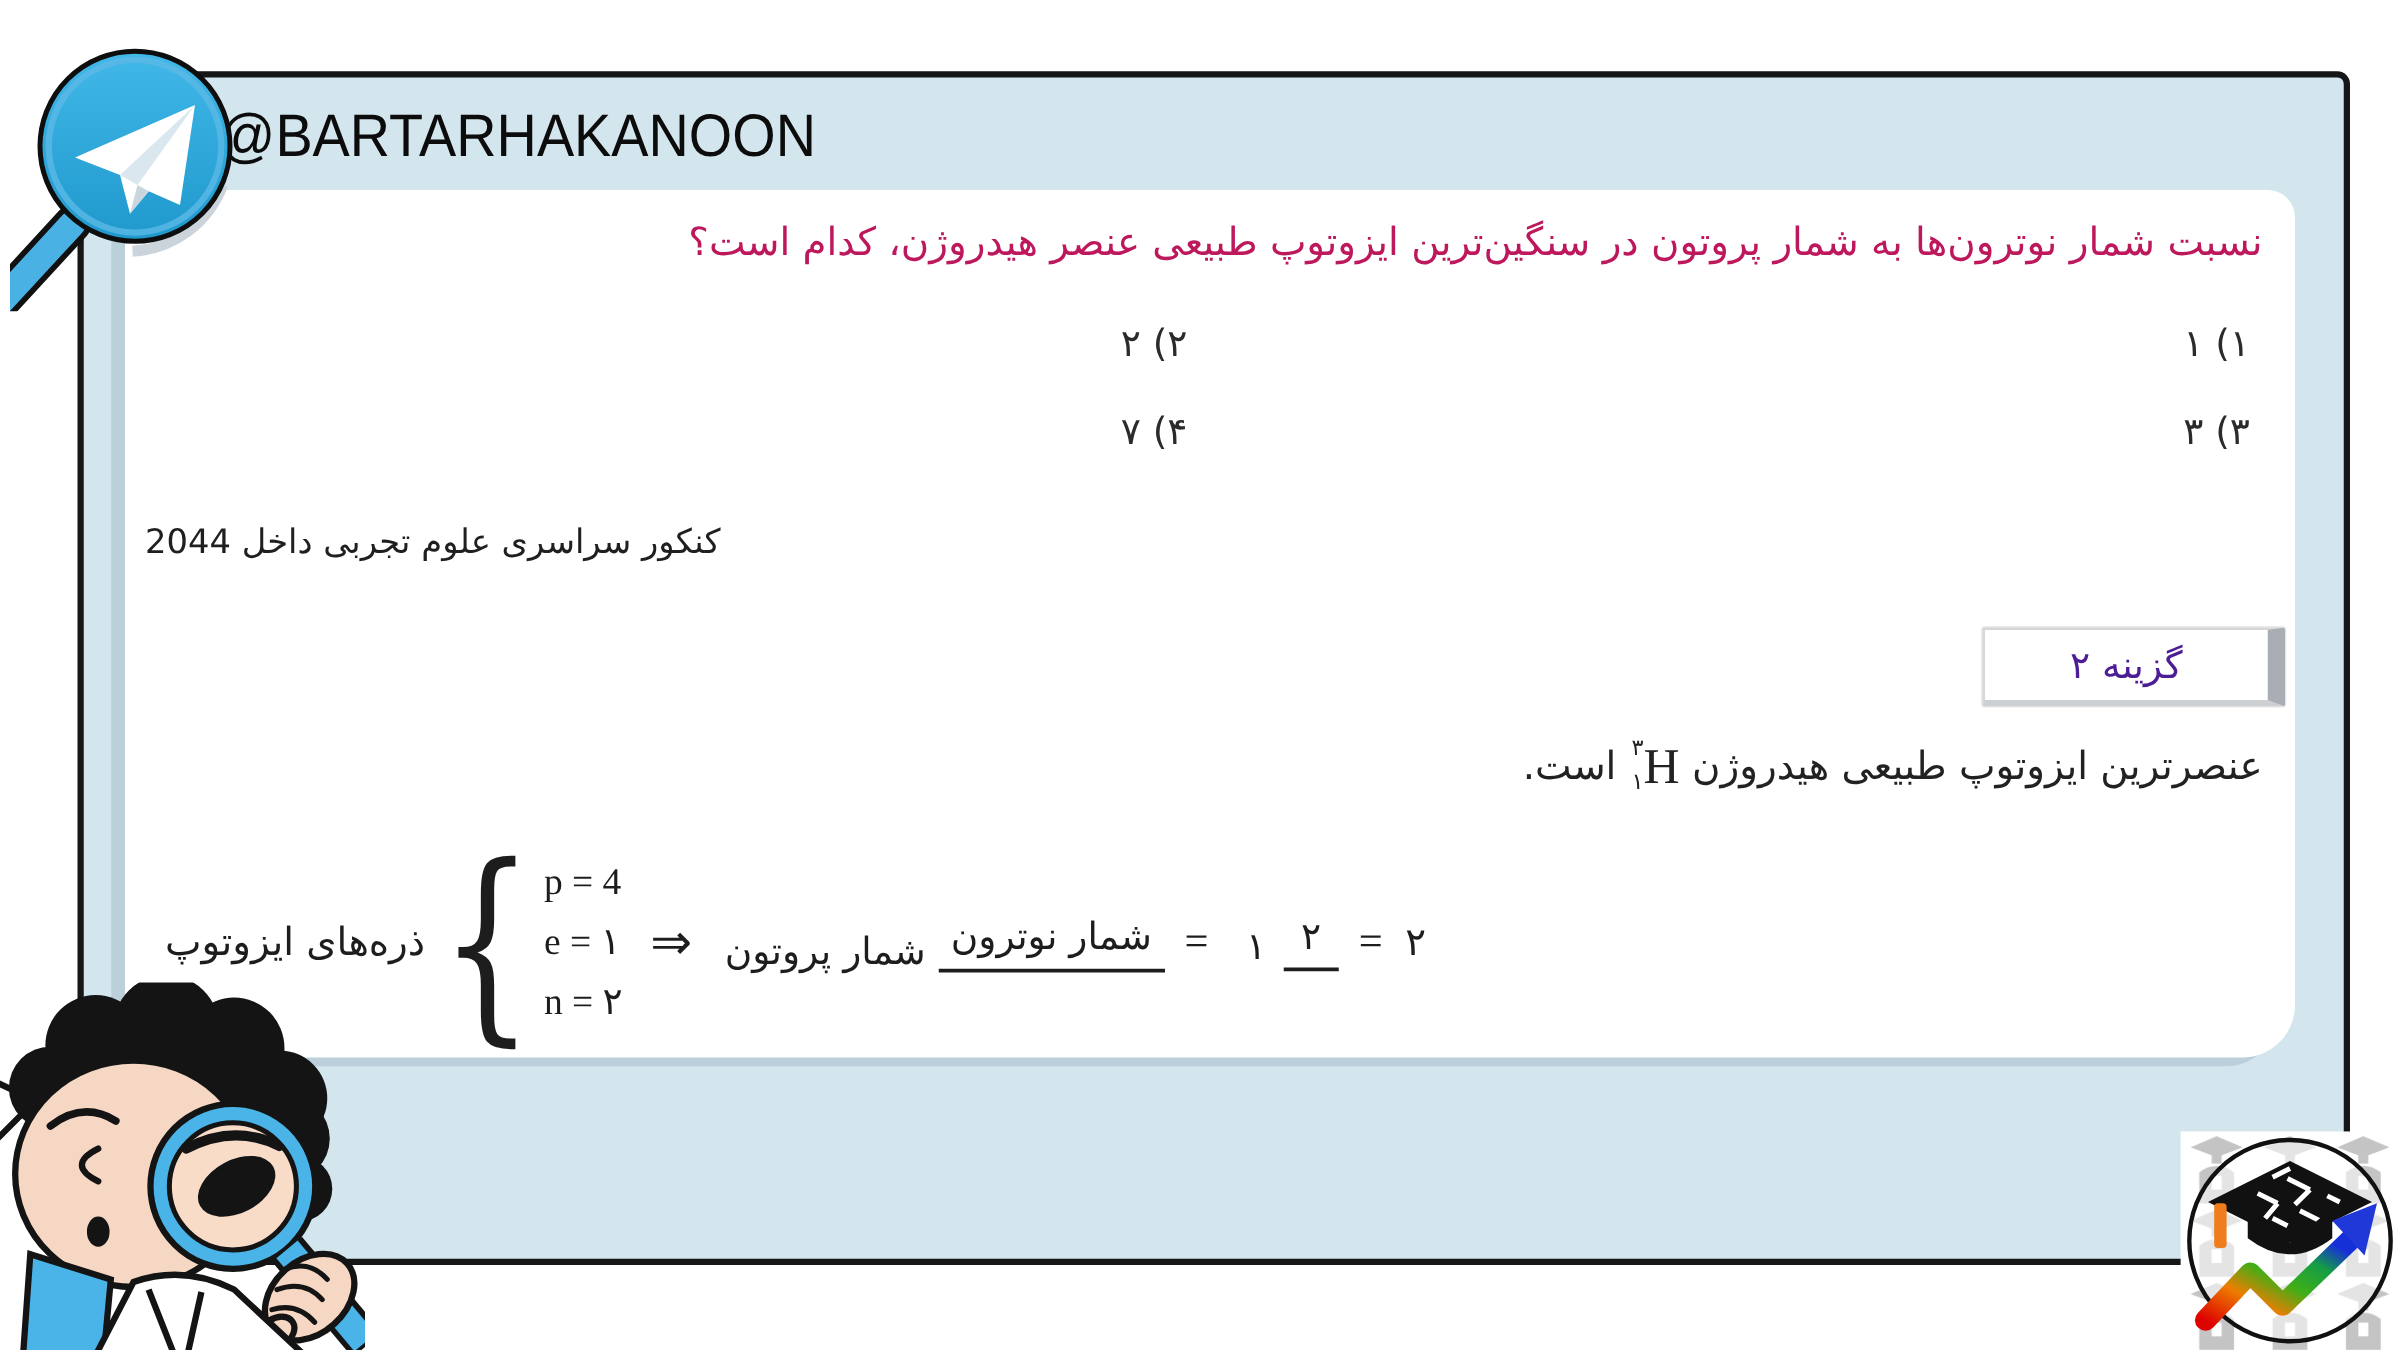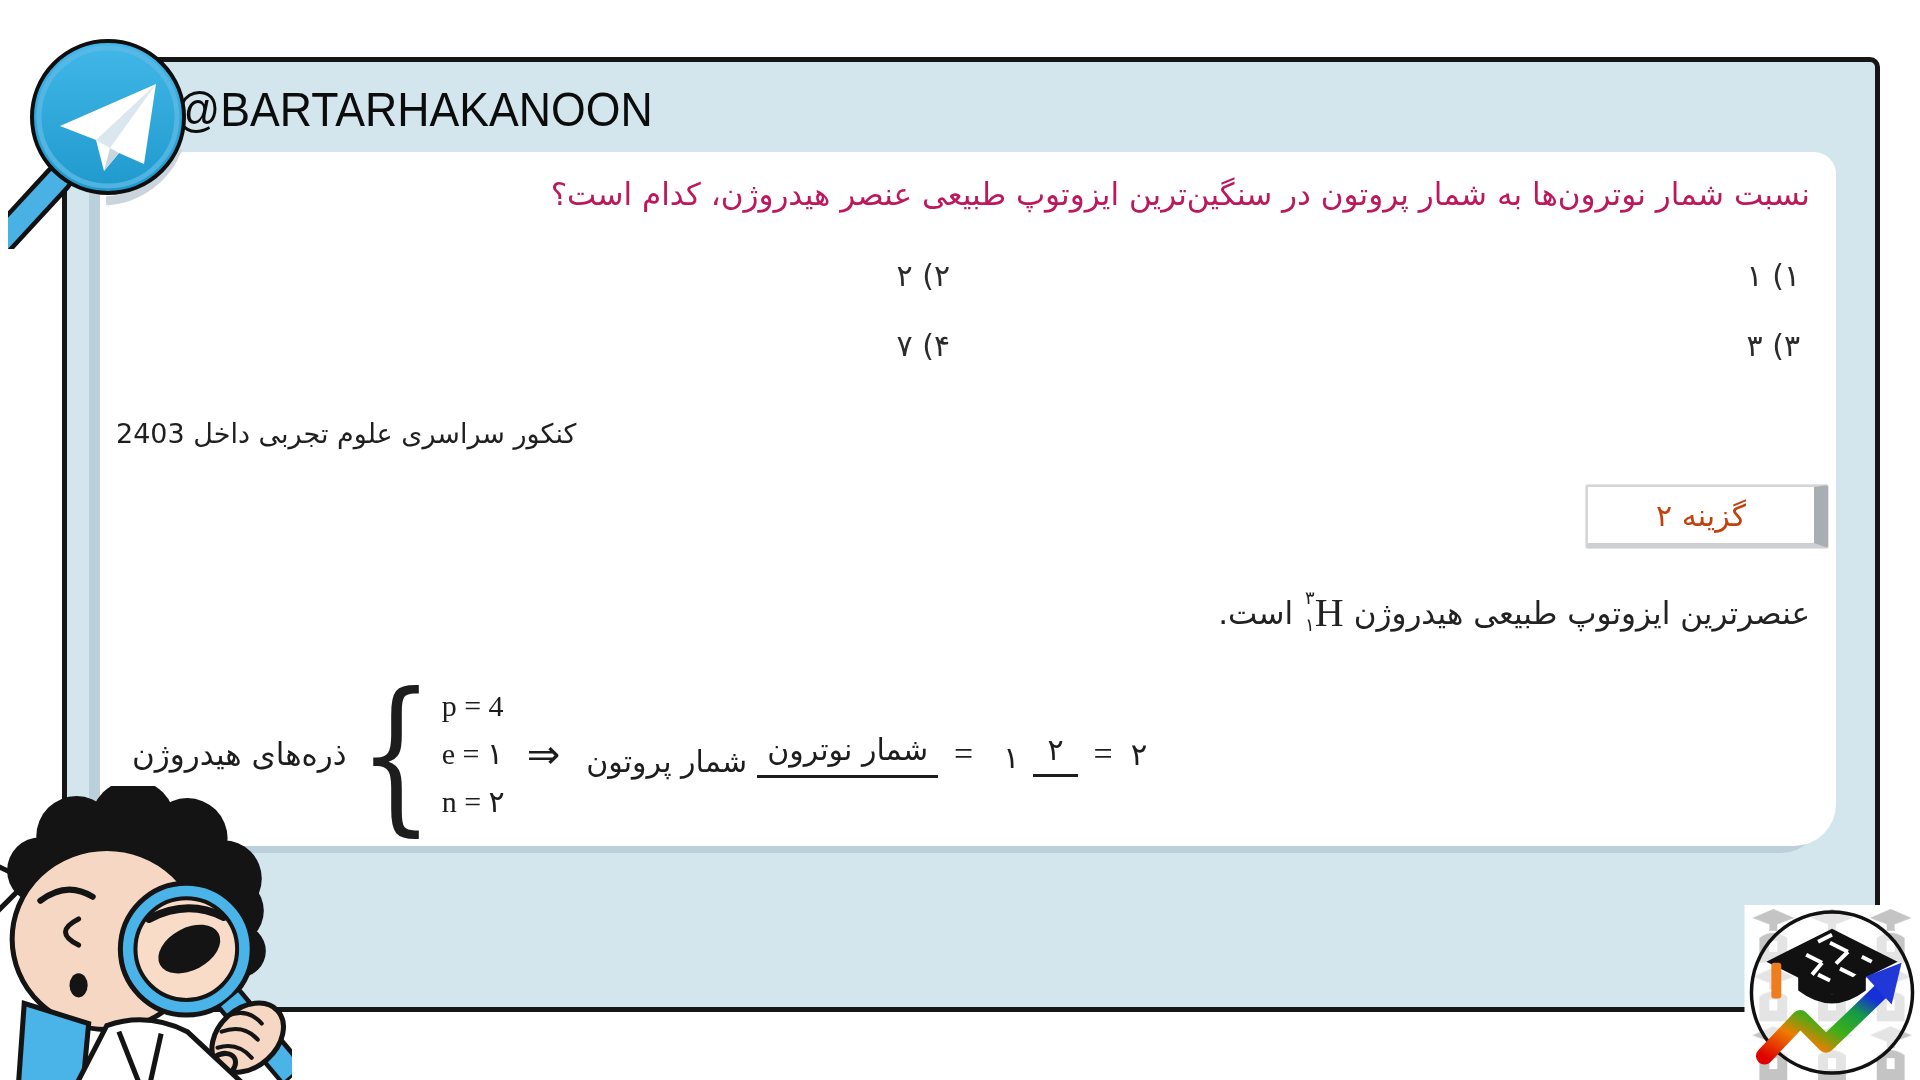--- a/index.html
+++ b/index.html
@@ -30,25 +30,25 @@
   .opt{position:absolute;direction:rtl;font-size:30px;color:#2b2b2b;white-space:nowrap;}
   .opt1{top:106px;right:36px}
   .opt2{top:106px;right:886px}
   .opt3{top:176px;right:36px}
   .opt4{top:176px;right:886px}
   .source{
     position:absolute;left:16px;top:266px;direction:rtl;
     font-size:27px;color:#1f1f1f;white-space:nowrap;
   }
   .answer-box{
-    position:absolute;right:8px;top:333px;width:226px;height:56px;
+    position:absolute;right:8px;top:350px;width:226px;height:56px;
     background:#fff;border:2px solid #d6d6d6;border-right:14px solid #a9aeb4;border-bottom:5px solid #cdd0d3;
     box-shadow:0 0 0 1px #e4e4e4;border-radius:2px;
     display:flex;align-items:center;justify-content:center;
-    direction:rtl;font-size:30px;color:#c2410c;
+    direction:rtl;font-size:30px;color:#4c1d95;
   }
   .explanation{
     position:absolute;right:26px;top:438px;direction:rtl;
     display:flex;align-items:center;gap:10px;
     font-size:31px;color:#222;white-space:nowrap;
   }
   .isotope{direction:ltr;display:inline-flex;align-items:center;font-family:"Liberation Serif","DejaVu Sans",serif;}
   .prescripts{display:inline-flex;flex-direction:column;align-items:center;font-size:18px;line-height:1;gap:9px;transform:translateY(-1px);margin-left:2px;}
   .iso-symbol{font-size:40px;line-height:1;}
   
@@ -85,40 +85,40 @@
 
   <div class="card">
 
     <div class="q-text">نسبت شمار نوترون‌ها به شمار پروتون در سنگین‌ترین ایزوتوپ طبیعی عنصر هیدروژن، کدام است؟</div>
 
     <div class="opt opt1">۱) ۱</div>
     <div class="opt opt2">۲) ۲</div>
     <div class="opt opt3">۳) ۳</div>
     <div class="opt opt4">۴) ۷</div>
 
-    <div class="source">کنکور سراسری علوم تجربی داخل 2403</div>
+    <div class="source">کنکور سراسری علوم تجربی داخل 2044</div>
 
     <div class="answer-box">
       <span>گزینه ۲</span>
     </div>
 
     <div class="explanation">
       <span>عنصر‌ترین ایزوتوپ طبیعی هیدروژن</span>
       <span class="isotope">
         <span class="prescripts">
           <span>۳</span>
           <span>۱</span>
         </span>
         <span class="iso-symbol">H</span>
       </span>
       <span>است.</span>
     </div>
 
     <div class="formula">
-      <span class="f-label">ذره‌های هیدروژن</span>
+      <span class="f-label">ذره‌های ایزوتوپ</span>
       <span class="brace">{</span>
       <span class="cases">
         <span>p = 4</span>
         <span>e = ۱</span>
         <span>n = ۲</span>
       </span>
       <span class="implies">⇒</span>
       <span class="frac">
         <span class="num">شمار نوترون</span>
         <span class="den">شمار پروتون</span>

